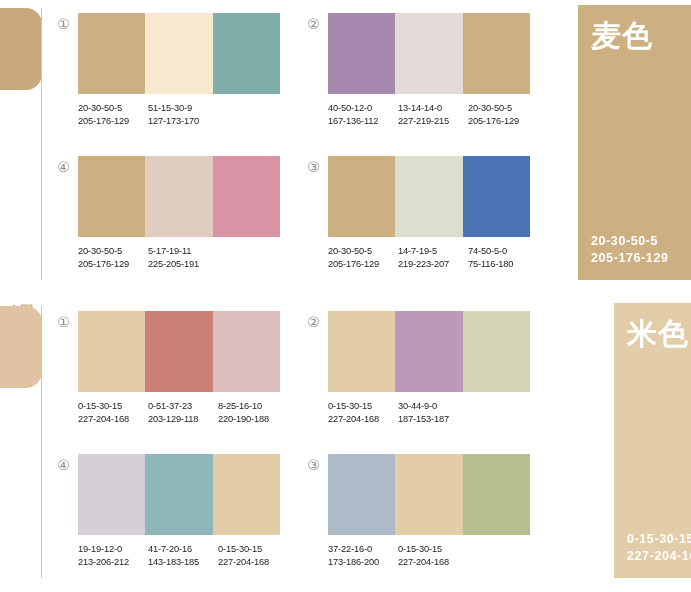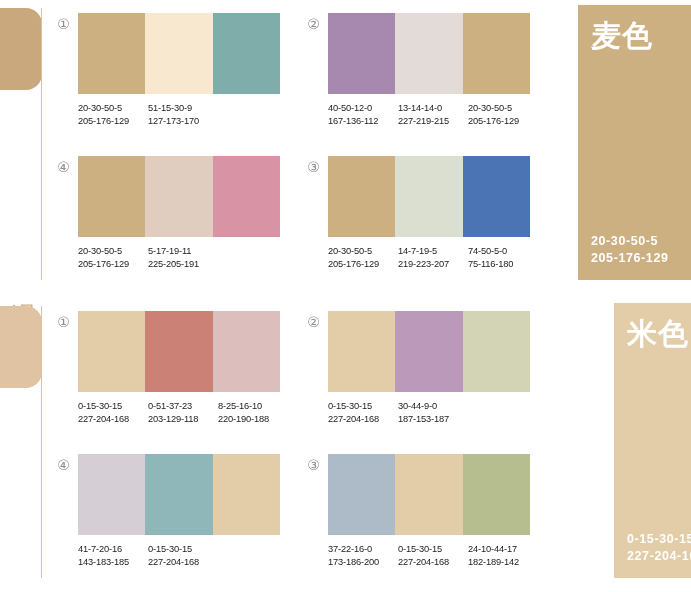--- a/index.html
+++ b/index.html
@@ -294,20 +294,24 @@
       </div>
       <div class="group col-0 row-1">
         <div class="group-num" style="border: none; font-size: 14px; line-height: 17px; color: rgb(142, 142, 142);">④</div>
         <div class="swatch-row">
           <div class="swatch" style="background: rgb(213, 206, 212);"></div>
           <div class="swatch" style="background: rgb(143, 183, 185);"></div>
           <div class="swatch" style="background: rgb(227, 204, 168);"></div>
         </div>
         <div class="code-row">
           <div class="code-cell">
+            <span class="cmyk">19-19-12-0</span>
+            <span class="rgb">213-206-212</span>
+          </div>
+          <div class="code-cell">
             <span class="cmyk">41-7-20-16</span>
             <span class="rgb">143-183-185</span>
           </div>
           <div class="code-cell">
             <span class="cmyk">0-15-30-15</span>
             <span class="rgb">227-204-168</span>
           </div>
         </div>
       </div>
       <div class="group col-1 row-1">
@@ -318,24 +322,20 @@
           <div class="swatch" style="background: rgb(182, 189, 142);"></div>
         </div>
         <div class="code-row">
           <div class="code-cell">
             <span class="cmyk">37-22-16-0</span>
             <span class="rgb">173-186-200</span>
           </div>
           <div class="code-cell">
             <span class="cmyk">0-15-30-15</span>
             <span class="rgb">227-204-168</span>
-          </div>
-          <div class="code-cell">
-            <span class="cmyk">24-10-44-17</span>
-            <span class="rgb">182-189-142</span>
           </div>
         </div>
       </div>
       <div class="bigcard" id="bigcard-1" style="background: rgb(227, 204, 168); top: 0px; margin-left: 36px;">
         <div class="bigcard-title">米色</div>
         <div class="bigcard-codes">
           <span>0-15-30-15</span>
           <span>227-204-168</span>
         </div>
       </div>

